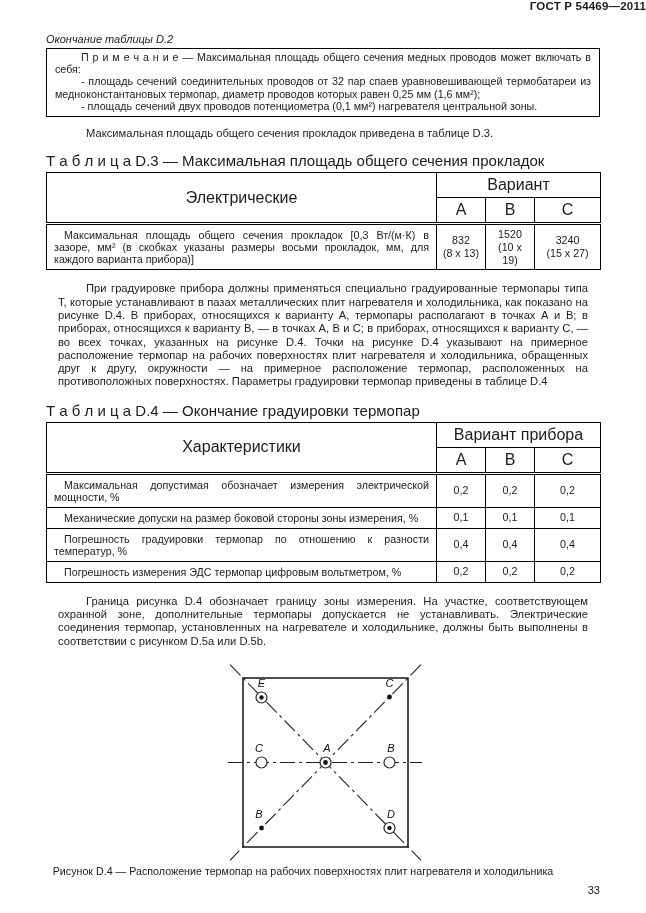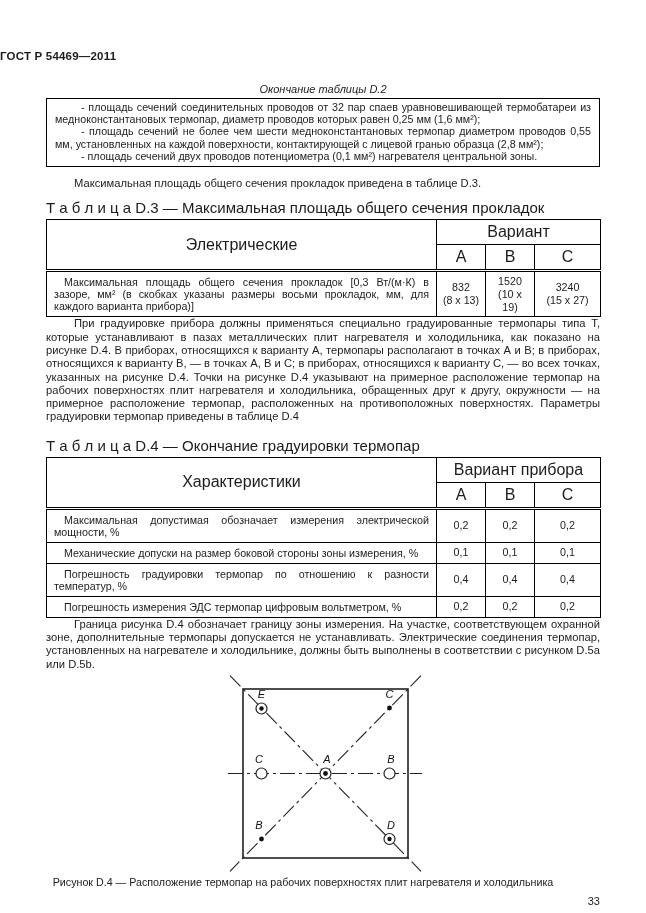--- a/index.html
+++ b/index.html
@@ -3,31 +3,31 @@
 <meta charset="utf-8">
 <style>
   html,body{margin:0;padding:0;background:#e8e8e8;}
   .page{
     width:646px;height:913px;background:#ffffff;position:relative;
     font-family:"Liberation Sans",sans-serif;color:#1c1c1c;
     margin:0 auto;overflow:hidden;box-sizing:border-box;
   }
   .content{margin:0 46px;width:554px;}
   .doc-header{
-    padding-top:50px;text-align:left;font-weight:bold;font-size:11.5px;
+    text-align:right;font-weight:bold;font-size:11.5px;
     letter-spacing:.2px;
   }
-  .cont-label{margin-top:21px;font-style:italic;font-size:11px;text-align:center;}
+  .cont-label{margin-top:21px;font-style:italic;font-size:11px;}
   .note-box{
     margin-top:3px;border:1px solid #000;padding:2px 8px 4px 8px;
     font-size:10.7px;line-height:12.2px;
   }
   .note-box p{margin:0;text-indent:26px;text-align:justify;}
   p.body{
-    margin:0;font-size:11.2px;line-height:13.3px;text-indent:28px;
+    margin:12px;font-size:11.2px;line-height:13.3px;text-indent:28px;
     text-align:justify;
   }
   p.intro{margin-top:10px;text-align:left;}
   .tbl-caption{margin-top:9px;font-size:15px;}
   table.gost{
     margin-top:3px;border-collapse:collapse;width:554px;table-layout:fixed;
     font-size:10.7px;
   }
   table.gost td{border:1px solid #000;padding:2px 5px;vertical-align:middle;}
   table.gost{border:1.5px solid #000;}
@@ -63,22 +63,22 @@
 
 <div class="page">
 
   <div class="doc-header">ГОСТ Р 54469—2011</div>
 
   <div class="content">
 
     <div class="cont-label">Окончание таблицы D.2</div>
 
     <div class="note-box">
+      <p>П р и м е ч а н и е — Максимальная площадь общего сечения медных проводов может включать в себя:</p>
       <p>- площадь сечений соединительных проводов от 32 пар спаев уравновешивающей термобатареи из медноконстантановых термопар, диаметр проводов которых равен 0,25 мм (1,6 мм²);</p>
-      <p>- площадь сечений не более чем шести медноконстантановых термопар диаметром проводов 0,55 мм, установленных на каждой поверхности, контактирующей с лицевой гранью образца (2,8 мм²);</p>
       <p>- площадь сечений двух проводов потенциометра (0,1 мм²) нагревателя центральной зоны.</p>
     </div>
 
     <p class="body intro">Максимальная площадь общего сечения прокладок приведена в таблице D.3.</p>
 
     <div class="tbl-caption">Т а б л и ц а  D.3 — Максимальная площадь общего сечения прокладок</div>
 
     <table class="gost">
       <colgroup>
           <col style="width:390px">

